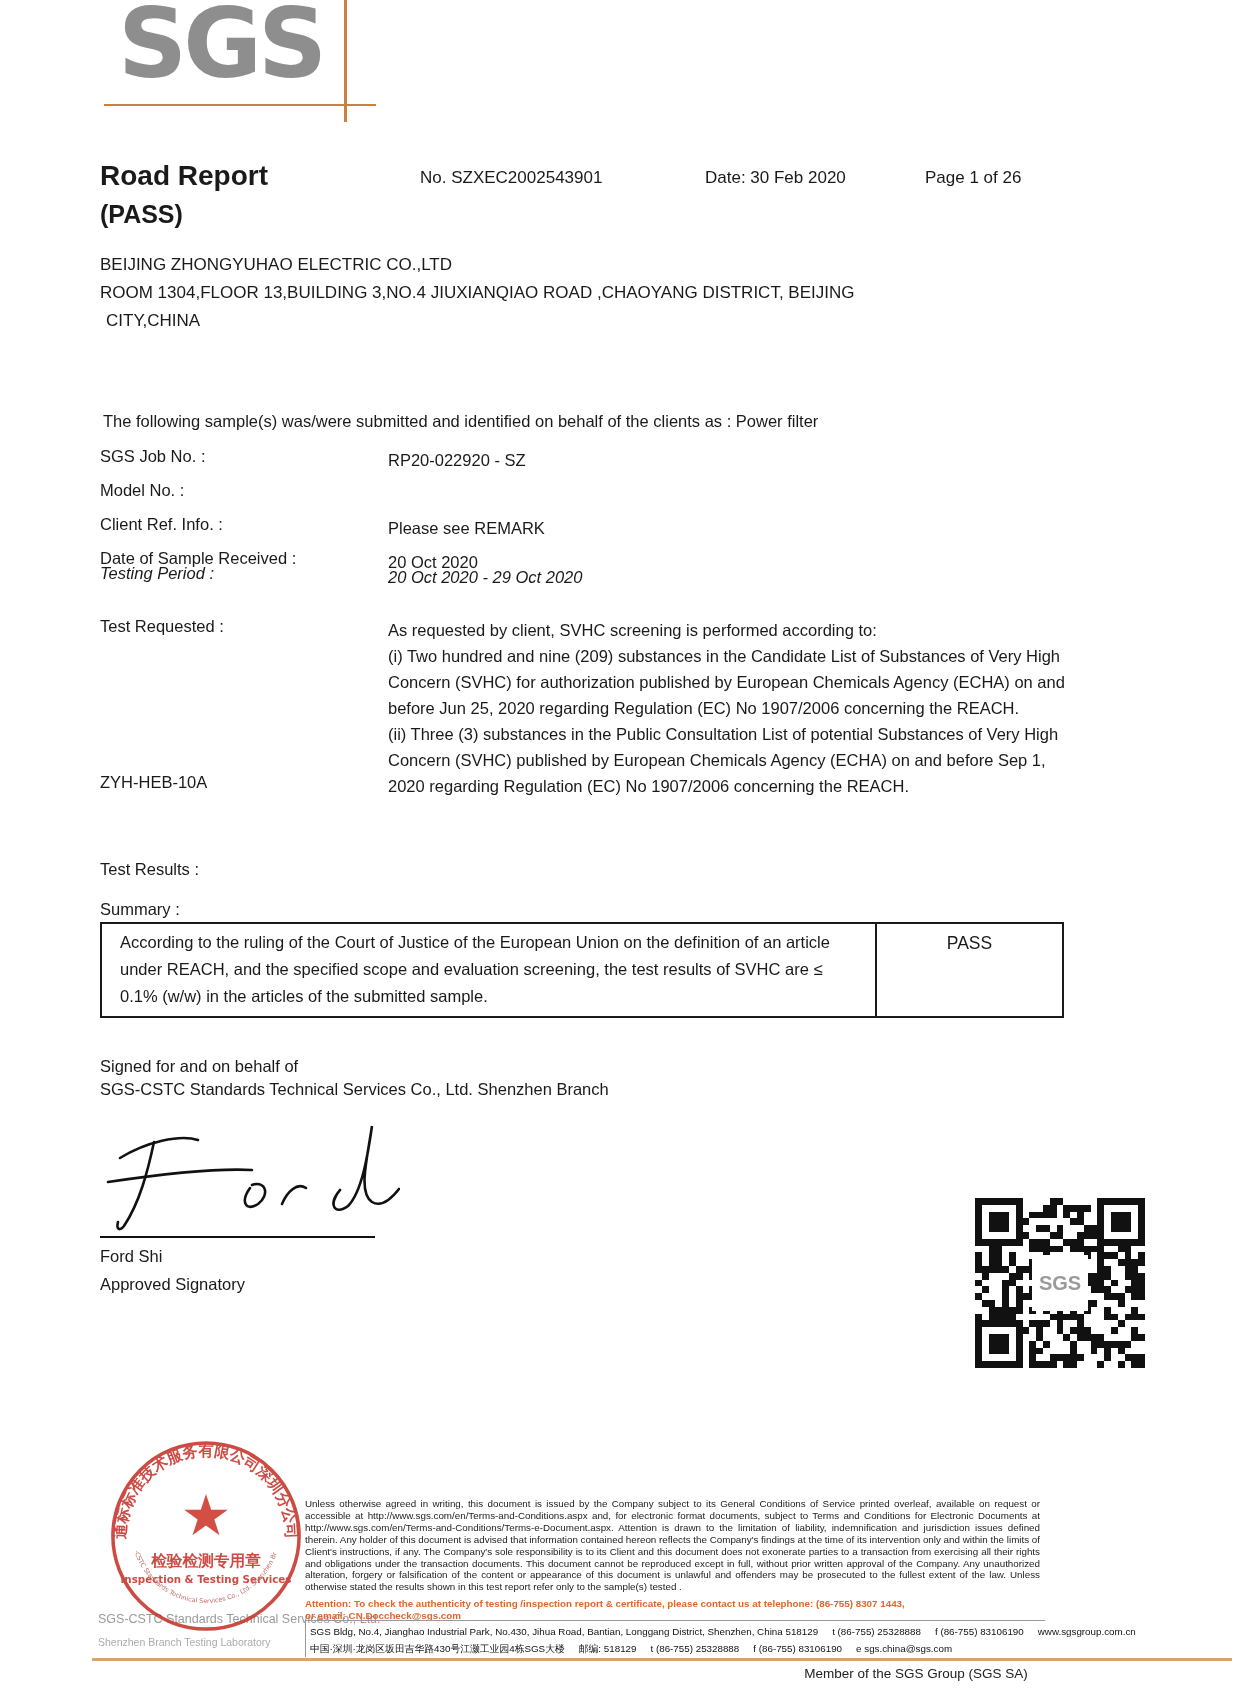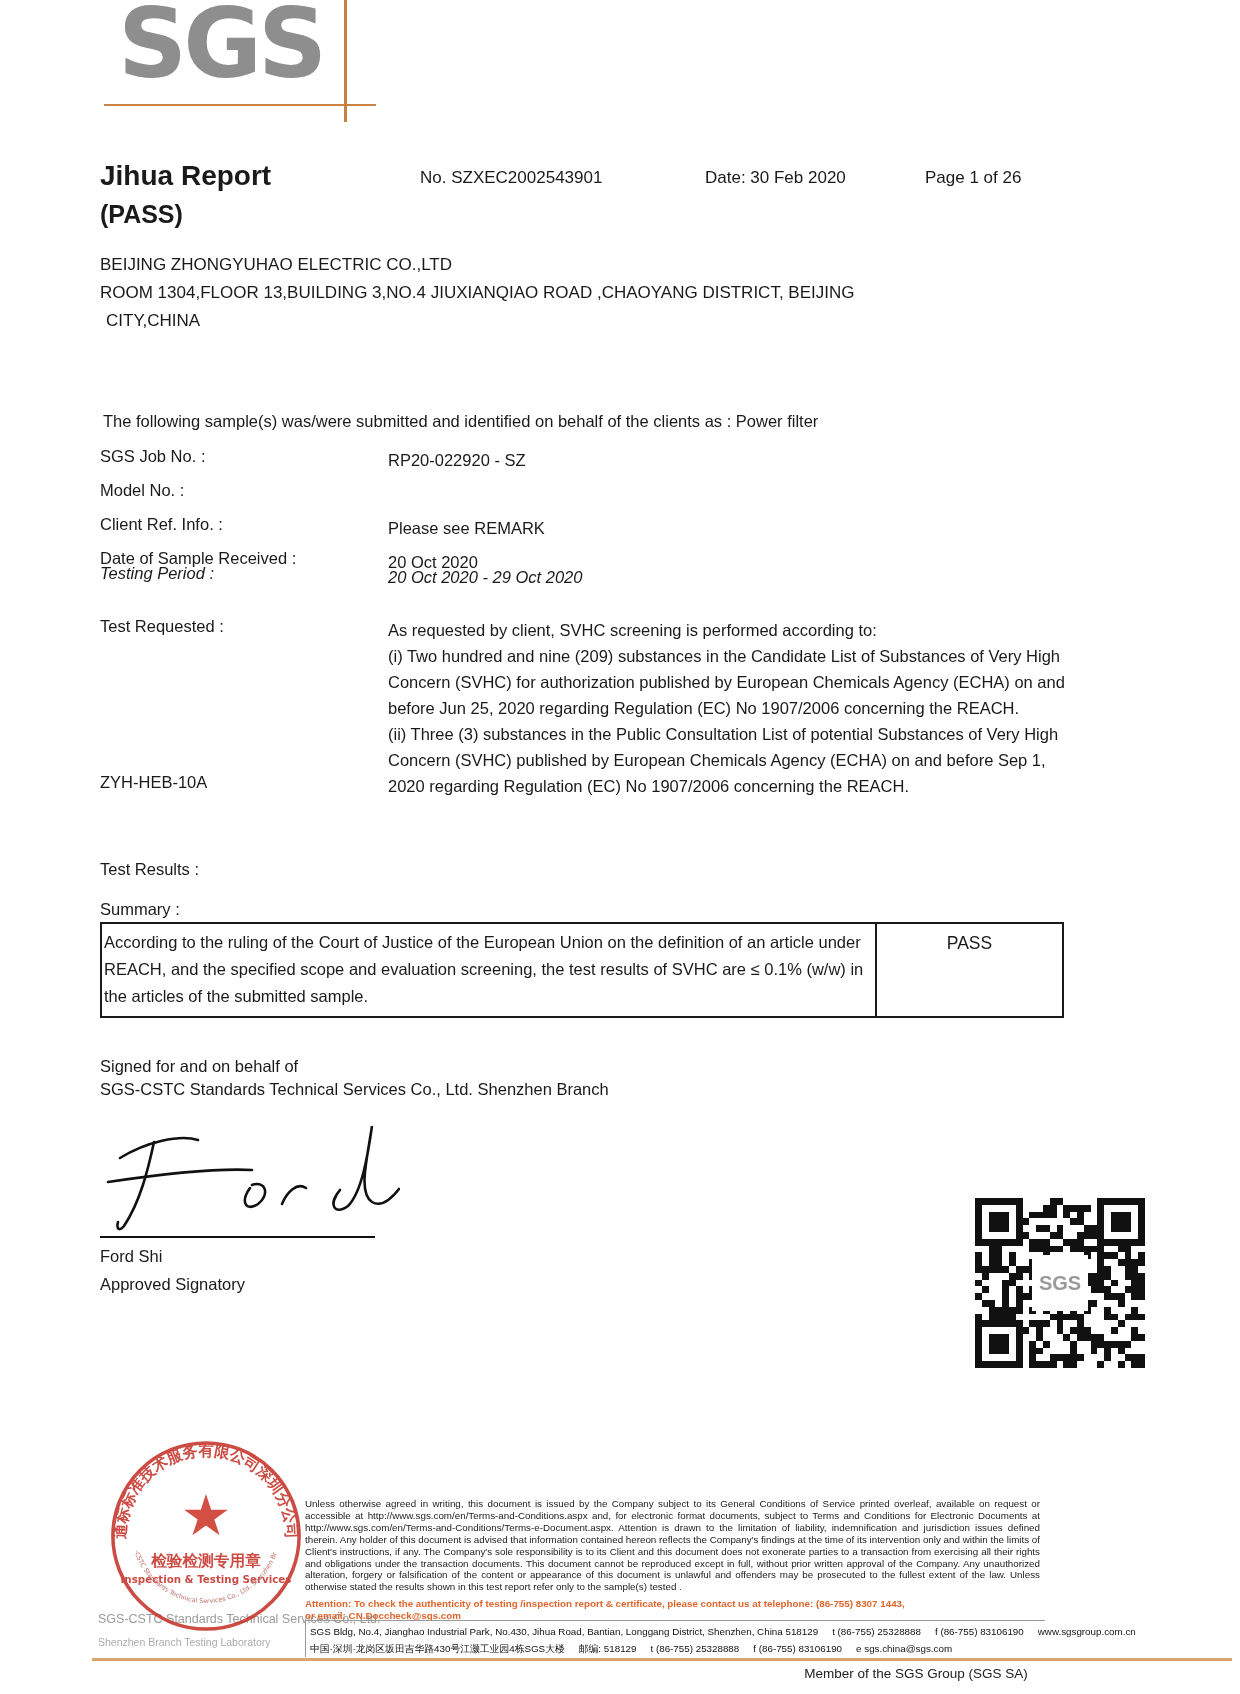--- a/index.html
+++ b/index.html
@@ -22,21 +22,21 @@
   .client{position:absolute;left:100px;top:251px;font-size:17px;line-height:28px;}
   .sample-intro{position:absolute;left:103px;top:412px;font-size:16.5px;}
 
   .field-row{position:absolute;left:100px;font-size:16.5px;display:flex;}
   .field-label{width:288px;flex:0 0 288px;}
   .field-value{white-space:pre-line;width:690px;line-height:26px;}
 
   .summary-label{position:absolute;left:100px;top:900px;font-size:16.5px;}
   .summary-box{position:absolute;left:100px;top:922px;width:960px;height:92px;
                border:2px solid #1a1a1a;display:flex;}
-  .summary-text{flex:1 1 auto;padding:5px 2px;font-size:16.5px;line-height:27px;}
+  .summary-text{flex:1 1 auto;padding:5px 18px;font-size:16.5px;line-height:27px;}
   .summary-result{flex:0 0 185px;border-left:2px solid #1a1a1a;text-align:center;
                   padding-top:9px;font-size:17.5px;}
 
   .signed1{position:absolute;left:100px;top:1057px;font-size:16.5px;}
   .signed2{position:absolute;left:100px;top:1080px;font-size:16.5px;}
   .signature-svg{position:absolute;left:100px;top:1118px;}
   .sign-line{position:absolute;left:100px;top:1236px;width:275px;height:2px;background:#111;}
   .signer-name{position:absolute;left:100px;top:1247px;font-size:16.5px;}
   .signer-role{position:absolute;left:100px;top:1275px;font-size:16.5px;}
 
@@ -66,21 +66,21 @@
 </style>
 </head>
 <body>
 
 <div class="page">
 
   <div class="logo-text">SGS</div>
   <div class="logo-vline"></div>
   <div class="logo-hline"></div>
 
-  <div class="title">Jihua Report</div>
+  <div class="title">Road Report</div>
   <div class="subtitle">(PASS)</div>
   <div class="meta-no">No. SZXEC2002543901</div>
   <div class="meta-date">Date: 30 Feb 2020</div>
   <div class="meta-page">Page 1 of 26</div>
 
   <div class="client">
     <div>BEIJING ZHONGYUHAO ELECTRIC CO.,LTD</div>
     <div>ROOM 1304,FLOOR 13,BUILDING 3,NO.4 JIUXIANQIAO ROAD ,CHAOYANG DISTRICT, BEIJING</div>
     <div style="padding-left:6px;">CITY,CHINA</div>
   </div>

